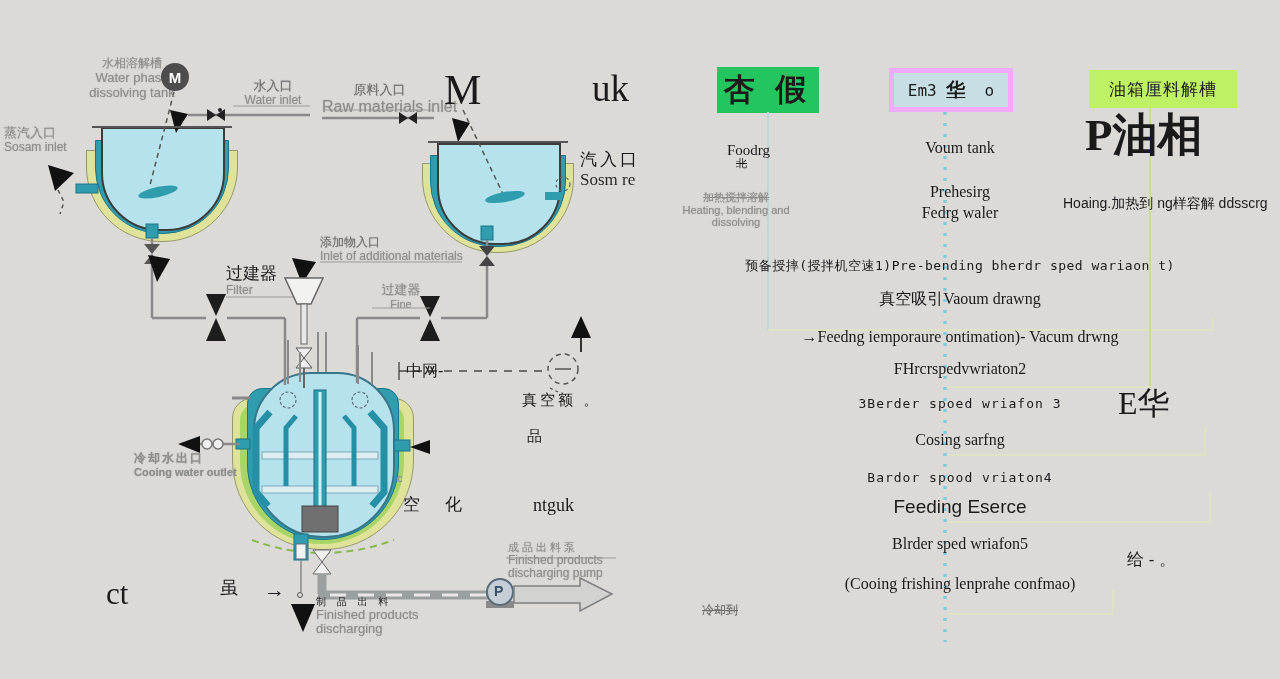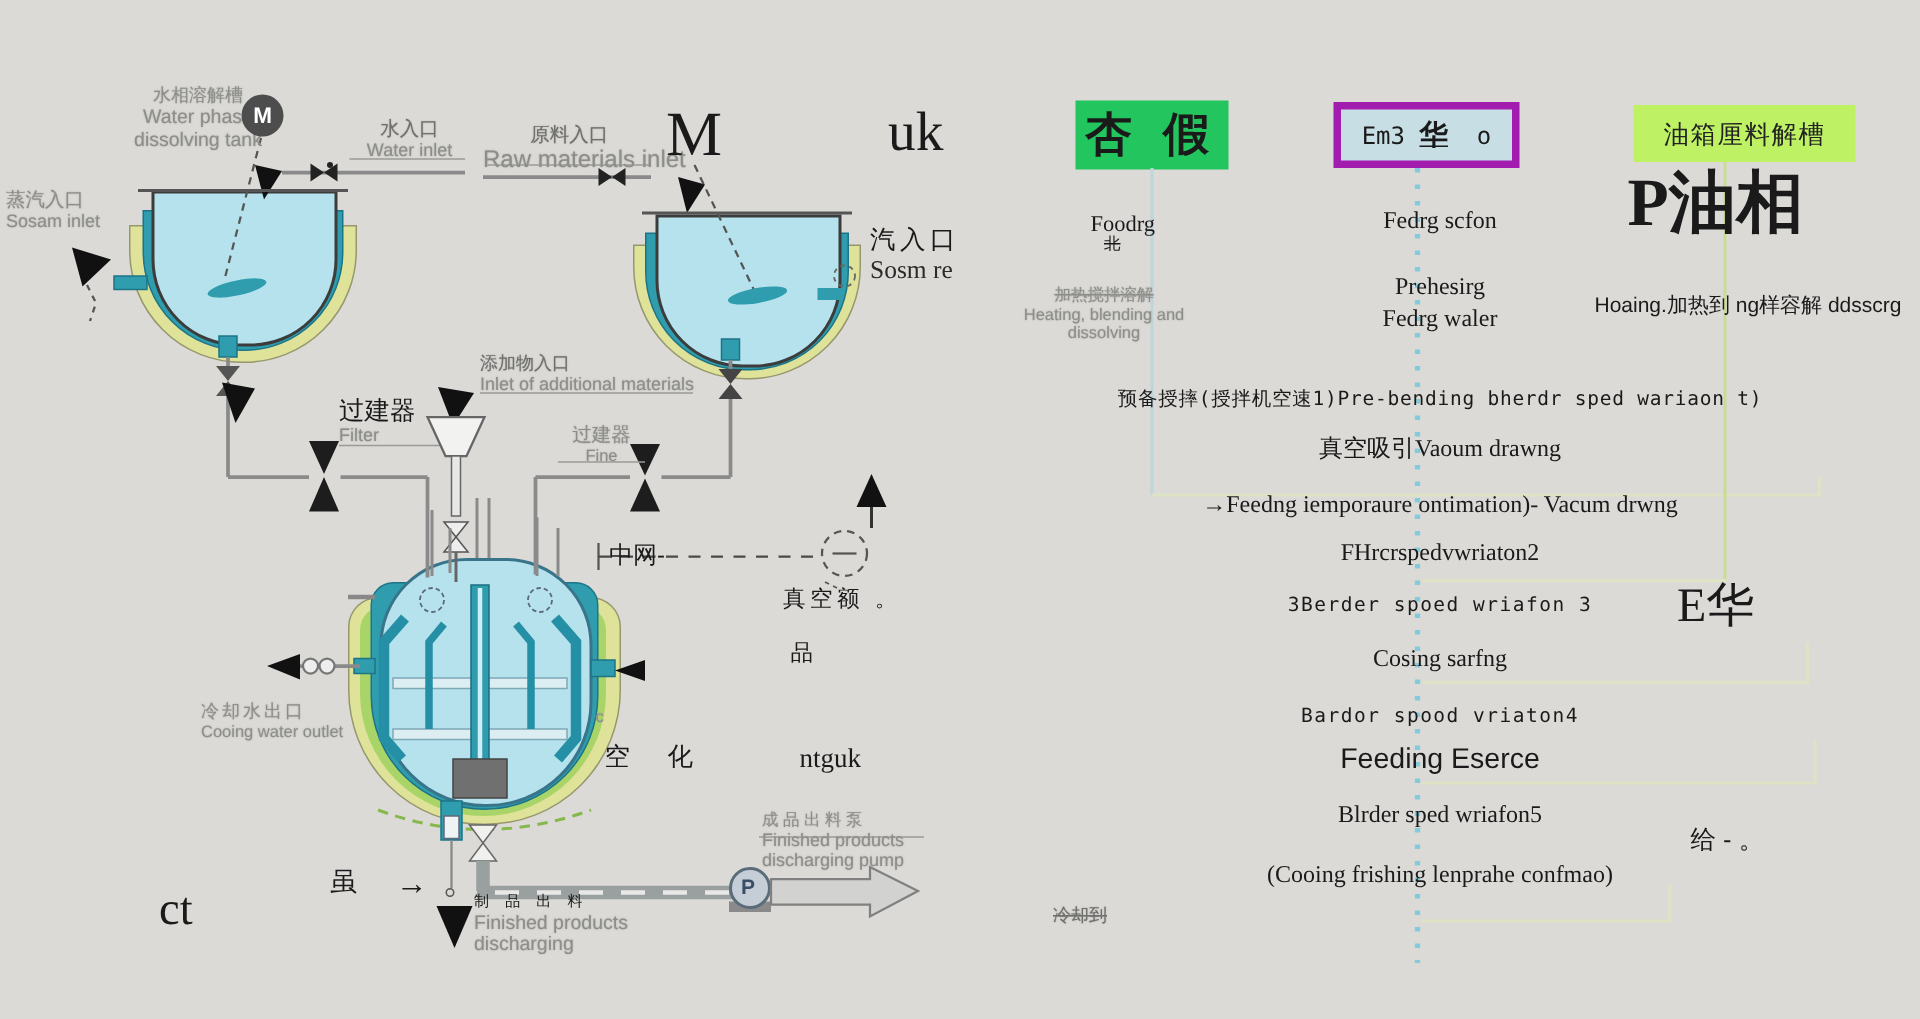--- a/index.html
+++ b/index.html
@@ -33,21 +33,21 @@
   <div class="tank" style="left:437px;top:143px;width:120px;height:98px;background:#b5e2ec;border:2px solid #3c3c3c;border-radius:0 0 58px 58px;"></div>
 
   <div class="tank" style="left:232px;top:398px;width:180px;height:150px;background:#dfe39a;border:1px solid #97976d;border-radius:20px 20px 90px 90px;"></div>
   <div class="tank" style="left:240px;top:404px;width:164px;height:140px;background:#a9d468;border-radius:16px 16px 82px 82px;"></div>
   <div class="tank" style="left:247px;top:388px;width:150px;height:150px;background:#2f9dae;border:1px solid #1c7486;border-radius:16px 16px 80px 80px;"></div>
   <div class="tank" style="left:253px;top:372px;width:138px;height:162px;background:#b5e2ec;border:2px solid #39758a;border-radius:58px 58px 70px 70px;"></div>
 
   <div class="fcbox" style="left:717px;top:67px;width:102px;height:46px;background:#22c55e;">
     <span style="font-size:31px;font-weight:600;letter-spacing:6px;">杏 假</span>
   </div>
-  <div class="fcbox" style="left:889px;top:68px;width:124px;height:44px;background:#a21caf;">
+  <div class="fcbox" style="left:889px;top:68px;width:124px;height:44px;background:#f0abfc;">
     <div class="fcbox" style="left:5px;top:5px;width:114px;height:34px;background:#c8dee5;">
       <span class="mono" style="font-size:16px;">
         <span>Em3 </span><span class="u" style="font-size:19px;font-weight:bold;">华</span><span style="white-space:pre;">  o</span>
       </span>
     </div>
   </div>
   <div class="fcbox" style="left:1089px;top:70px;width:148px;height:38px;background:#bef264;">
     <span style="font-size:17px;font-weight:500;letter-spacing:1px;color:#222;">油箱厘料解槽</span>
   </div>
 
@@ -235,28 +235,28 @@
     <div>过建器</div>
     <div class="gray" style="font-size:12px;">Filter</div>
   </div>
   <div class="lbl gray ctr" style="left:372px;top:283px;width:58px;font-size:13px;">
     <div>过建器</div>
     <div style="font-size:11px;">Fine</div>
   </div>
   <div class="lbl" style="left:406px;top:362px;font-size:16px;">中网-</div>
   <div class="lbl" style="left:522px;top:391px;font-size:15px;letter-spacing:3px;">真空额 。</div>
   <div class="lbl" style="left:527px;top:427px;font-size:15px;">品</div>
-  <div class="lbl gray" style="left:134px;top:468px;font-size:12px;">
+  <div class="lbl gray" style="left:134px;top:452px;font-size:12px;font-weight:bold;">
     <div style="letter-spacing:2px;">冷却水出口</div>
     <div style="font-size:11px;">Cooing water outlet</div>
   </div>
   <div class="lbl gray" style="left:397px;top:472px;font-size:11px;">c</div>
   <div class="lbl" style="left:403px;top:495px;font-size:17px;letter-spacing:4px;">空　化</div>
   <div class="lbl serif" style="left:533px;top:495px;font-size:18px;">ntguk</div>
-  <div class="lbl serif" style="left:106px;top:588px;font-size:31px;">ct</div>
+  <div class="lbl serif" style="left:106px;top:576px;font-size:31px;">ct</div>
   <div class="lbl" style="left:220px;top:578px;font-size:18px;">虽</div>
   <div class="lbl" style="left:264px;top:578px;font-size:21px;font-weight:bold;">→</div>
   <div class="lbl" style="left:316px;top:596px;font-size:10px;">
     <div style="letter-spacing:4px;">制 品 出 料</div>
     <div class="gray" style="font-size:13px;">Finished products</div>
     <div class="gray" style="font-size:13px;">discharging</div>
   </div>
   <div class="lbl gray" style="left:508px;top:541px;font-size:11px;">
     <div style="letter-spacing:3px;">成品出料泵</div>
     <div style="font-size:12px;">Finished products</div>
@@ -265,21 +265,21 @@
   <div class="lbl" style="left:494px;top:583px;font-size:14px;font-weight:bold;color:#3a4e66;">P</div>
 
   <div class="lbl serif" style="left:1085px;top:110px;font-size:45px;font-weight:bold;">P油相</div>
   <div class="lbl serif" style="left:727px;top:142px;font-size:15px;">Foodrg</div>
   <div class="lbl" style="left:736px;top:157px;font-size:11px;text-decoration:line-through;">北</div>
   <div class="lbl gray ctr" style="left:680px;top:191px;width:112px;font-size:11px;">
     <div style="text-decoration:line-through;">加热搅拌溶解</div>
     <div>Heating, blending and</div>
     <div>dissolving</div>
   </div>
-  <div class="row serif" style="top:139px;font-size:16px;">Fedrg scfon</div>
+  <div class="row serif" style="top:139px;font-size:16px;">Voum tank</div>
   <div class="row serif" style="top:183px;font-size:16px;">Prehesirg</div>
   <div class="row serif" style="top:204px;font-size:16px;">Fedrg waler</div>
   <div class="lbl" style="left:1063px;top:195px;font-size:14px;">Hoaing.加热到 ng样容解 ddsscrg</div>
 
   <div class="row mono" style="top:257px;font-size:13px;letter-spacing:0.5px;">预备授摔(授拌机空速1)Pre-bending bherdr sped wariaon t)</div>
   <div class="row serif" style="top:289px;font-size:16px;">真空吸引Vaoum drawng</div>
   <div class="row serif" style="top:328px;font-size:16px;">→Feedng iemporaure ontimation)- Vacum drwng</div>
   <div class="row serif" style="top:360px;font-size:16px;">FHrcrspedvwriaton2</div>
   <div class="row mono" style="top:396px;font-size:13px;letter-spacing:1px;">3Berder spoed wriafon 3</div>
   <div class="row serif" style="top:431px;font-size:16px;">Cosing sarfng</div>

